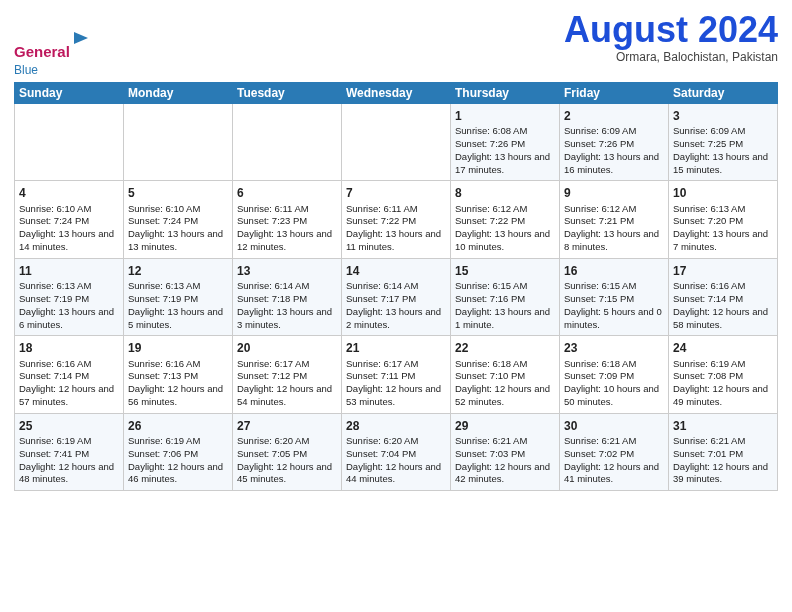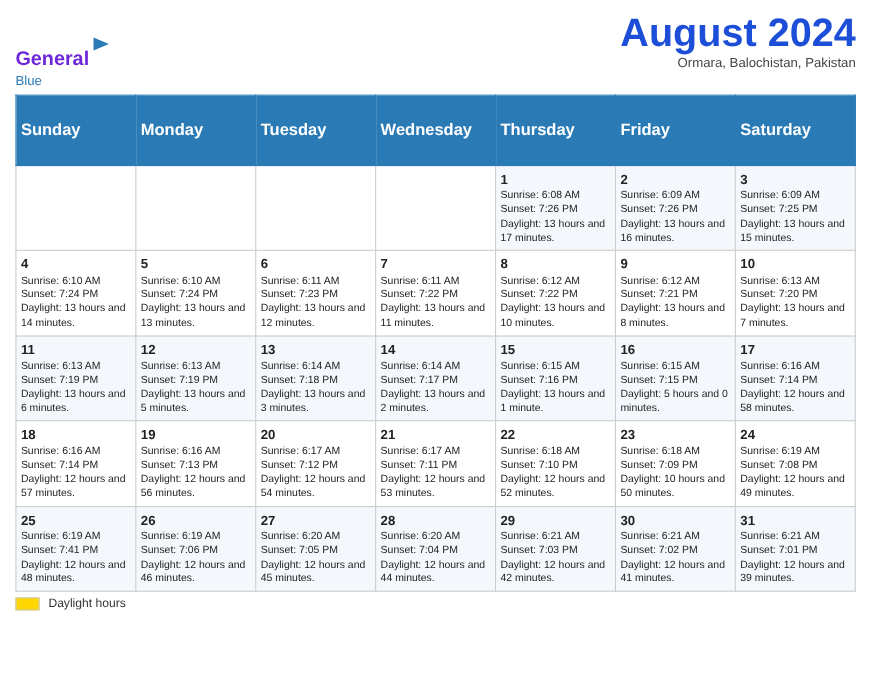--- a/index.html
+++ b/index.html
@@ -45,23 +45,23 @@
       font-weight: normal;
     }
     table {
       width: 100%;
       border-collapse: collapse;
       table-layout: fixed;
     }
     thead th {
       background-color: #2a7ab5;
       color: #fff;
-      font-size: 15px;
-      font-weight: bold;
-      padding: 23px 4px;
+      font-size: 12px;
+      font-weight: bold;
+      padding: 3px 4px;
       text-align: left;
       border: 1px solid #2a7ab5;
     }
     tbody tr {
       height: auto;
     }
     tbody td {
       border: 1px solid #ccc;
       vertical-align: top;
       padding: 4px 4px 4px 4px;
@@ -95,23 +95,23 @@
       width: 22px;
       height: 12px;
       background: #ffd700;
       border: 1px solid #ccc;
       display: inline-block;
     }
     .empty-cell {
       background: #fff !important;
     }
     .logo-general {
-      font-size: 18px;
-      font-weight: bold;
-      color: #6d28d9;
+      font-size: 15px;
+      font-weight: bold;
+      color: #be185d;
       margin-top: 29px;
     }
     .logo-blue-part {
       color: #2a7ab5;
       font-weight: bold;
     }
   </style>
 </head>
 <body>
 
@@ -190,17 +190,13 @@
           <td><span class="day-num">26</span><span>Sunrise: 6:19 AM</span><br><span>Sunset: 7:06 PM</span><br><span>Daylight: 12 hours and 46 minutes.</span></td>
           <td><span class="day-num">27</span><span>Sunrise: 6:20 AM</span><br><span>Sunset: 7:05 PM</span><br><span>Daylight: 12 hours and 45 minutes.</span></td>
           <td><span class="day-num">28</span><span>Sunrise: 6:20 AM</span><br><span>Sunset: 7:04 PM</span><br><span>Daylight: 12 hours and 44 minutes.</span></td>
           <td><span class="day-num">29</span><span>Sunrise: 6:21 AM</span><br><span>Sunset: 7:03 PM</span><br><span>Daylight: 12 hours and 42 minutes.</span></td>
           <td><span class="day-num">30</span><span>Sunrise: 6:21 AM</span><br><span>Sunset: 7:02 PM</span><br><span>Daylight: 12 hours and 41 minutes.</span></td>
           <td><span class="day-num">31</span><span>Sunrise: 6:21 AM</span><br><span>Sunset: 7:01 PM</span><br><span>Daylight: 12 hours and 39 minutes.</span></td>
         </tr>
       </tbody>
   </table>
 
-  <div class="footer">
-    <div class="footer-swatch"></div>
-    <span>Daylight hours</span>
-  </div>
 </div>
 
 </body></html>

